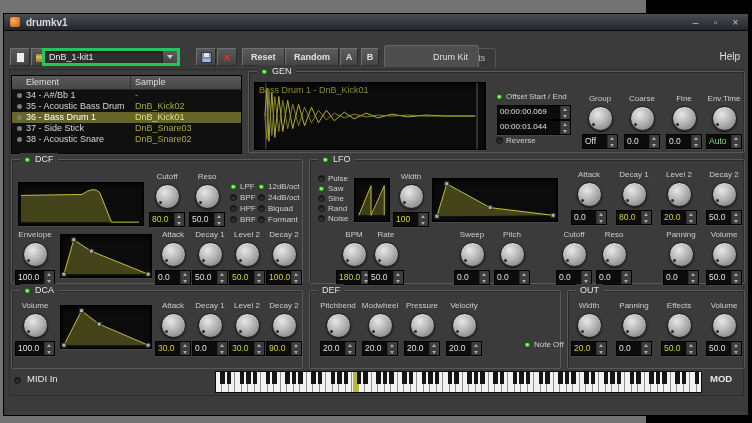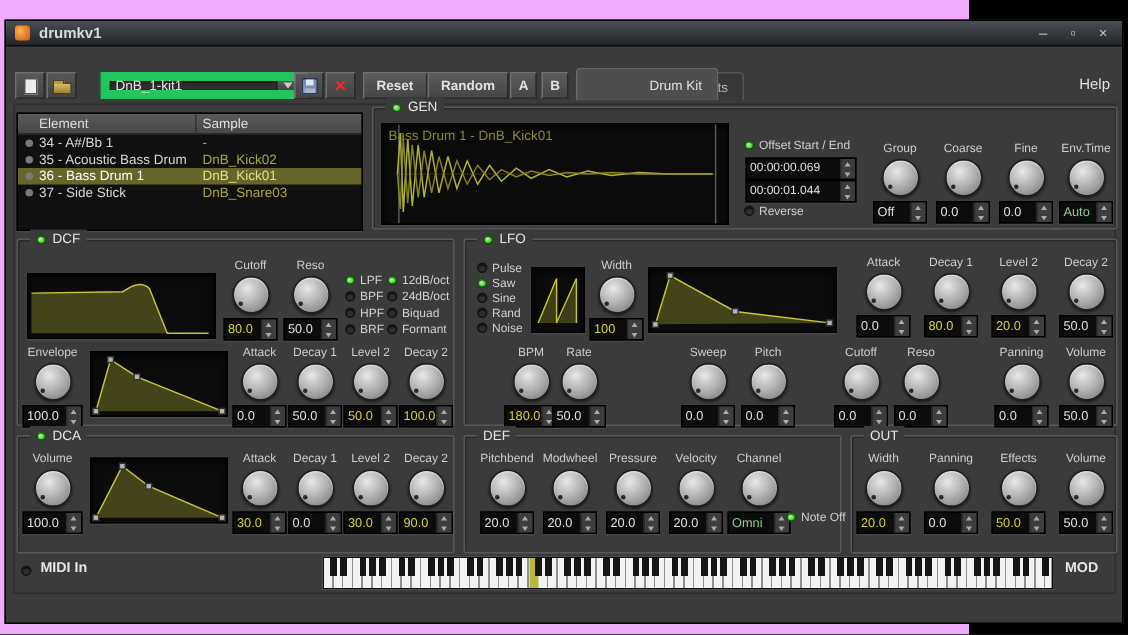--- a/index.html
+++ b/index.html
@@ -1,17 +1,17 @@
 <!DOCTYPE html>
 <html><head>
 <meta charset="utf-8">
 <style>
   html,body{margin:0;padding:0;background:#000;width:752px;height:423px;overflow:hidden;
     font-family:"Liberation Sans", sans-serif;-webkit-font-smoothing:antialiased;}
-  #screen{position:relative;width:646px;height:423px;background:#f0abfc;}
+  #screen{position:relative;width:646px;height:423px;background:#737373;}
   .win{position:absolute;left:3px;top:13px;width:746px;height:403px;background:#3b3b3b;border:1px solid #000;box-sizing:border-box;}
 
   
   .titlebar{position:absolute;left:0;top:0;width:100%;height:17px;background:linear-gradient(#4a4e55,#23252a);
     border-bottom:1px solid #0a0a0a;display:flex;align-items:center;padding:0 6px;box-sizing:border-box;gap:6px;}
   .appicon{width:10px;height:10px;border-radius:2px;background:radial-gradient(circle at 35% 35%, #ffb050, #c85a10);flex:none;}
   .wtitle{font-size:10px;font-weight:bold;color:#d6d9de;}
   .wbtns{margin-left:auto;display:flex;gap:7px;}
   .wbtn{width:13px;height:13px;text-align:center;line-height:13px;font-size:10px;color:#c3c6cb;}
   .wbtn-min::after{content:"–";}
@@ -25,21 +25,21 @@
   .ico-new{width:9px;height:11px;background:#ececec;border:1px solid #555;box-sizing:border-box;}
   .ico-open{width:13px;height:8px;background:linear-gradient(#d8bc62,#9c8130);border:1px solid #443;position:relative;margin-top:3px;box-sizing:border-box;}
   .ico-open::before{content:"";position:absolute;left:-1px;top:-3px;width:6px;height:2px;background:#b49a40;border:1px solid #443;border-bottom:none;}
   .ico-save{width:11px;height:11px;background:#7d8fb0;border:1px solid #2c3650;position:relative;box-sizing:border-box;}
   .ico-save::before{content:"";position:absolute;left:2px;top:0;width:5px;height:4px;background:#dfe4ee;}
   .ico-save::after{content:"";position:absolute;left:1px;bottom:0;width:7px;height:3px;background:#aab6cc;}
   .ico-x::after{content:"×";color:#e03030;font-weight:bold;font-size:13px;line-height:1;}
   .tbtn{position:absolute;height:18px;background:linear-gradient(#5c5c5c,#454545);border:1px solid #2a2a2a;
     border-top-color:#707070;border-left-color:#707070;color:#e2e2e2;font-size:9px;display:flex;align-items:center;
     justify-content:center;padding:0 8px;box-sizing:border-box;font-weight:bold;}
-  .combo{position:absolute;left:63px;top:34px;width:138px;height:18px;background:#2e2e2e;border:6px solid #22c55e;
+  .combo{position:absolute;left:38px;top:34px;width:138px;height:18px;background:#2e2e2e;border:3px solid #22c55e;
     box-shadow:inset 0 1px 2px rgba(0,0,0,.6);display:flex;align-items:center;box-sizing:border-box;}
   .cval{flex:1;font-size:9px;color:#e8e8e8;padding-left:4px;white-space:nowrap;overflow:hidden;}
   .cbtn{width:14px;height:100%;background:linear-gradient(#5c5c5c,#454545);border-left:1px solid #222;
     display:flex;align-items:center;justify-content:center;flex:none;}
   .cbtn::after{content:"";border-left:3px solid transparent;border-right:3px solid transparent;border-top:4px solid #ccc;}
   .tab{position:absolute;display:flex;align-items:center;padding:0 10px;font-size:9px;color:#e0e0e0;
     border:1px solid #666;border-bottom:none;border-radius:3px 3px 0 0;box-sizing:border-box;}
   .tab.active{top:31px;height:22px;background:#4e4e4e;z-index:3;padding-left:48px;}
   .tab.inactive{top:34px;height:19px;background:#383838;color:#b8b8b8;border-color:#555;}
   .helpmenu{position:absolute;right:8px;top:37px;font-size:10px;color:#e0e0e0;}
@@ -97,21 +97,21 @@
   .spin.w .val{font-size:8px;letter-spacing:0;}
   .val.hl{color:#d6d23c;}
   .val.green{color:#8ed08e;}
   .arr{width:9px;border-left:1px solid #2a2a2a;background:#3d3d3d;display:flex;flex-direction:column;flex:none;}
   .arr i{flex:1;position:relative;display:block;}
   .arr i.u::after{content:"";position:absolute;left:1.5px;top:1.5px;border-left:2.5px solid transparent;border-right:2.5px solid transparent;border-bottom:3px solid #aaa;}
   .arr i.d::after{content:"";position:absolute;left:1.5px;bottom:1.5px;border-left:2.5px solid transparent;border-right:2.5px solid transparent;border-top:3px solid #aaa;}
 
   
   .sled{position:absolute;left:10px;top:363px;}
-  .midilab{position:absolute;left:23px;top:359px;font-size:9.5px;font-weight:700;color:#e6e6e6;}
+  .midilab{position:absolute;left:23px;top:359px;font-size:9.5px;font-weight:400;color:#e6e6e6;}
   .modlab{position:absolute;left:706px;top:359px;font-size:9.5px;font-weight:600;color:#e6e6e6;}
   .keyboard{position:absolute;left:211px;top:357px;width:487px;height:22px;border:1px solid #0a0a0a;box-sizing:border-box;background:#f0f0f0;overflow:hidden;}
   .white-keys{position:absolute;left:0;top:0;right:0;bottom:0;
     background:repeating-linear-gradient(90deg,#f2f2f2 0 5.5px,#8f8f8f 5.5px 6.5px);}
   .key-highlight{position:absolute;left:137px;top:0;width:6px;height:100%;background:#b8b83a;}
   .black-keys{position:absolute;left:0;top:0;width:100%;height:62%;
     background:repeating-linear-gradient(90deg,
       transparent 0 4.25px,   #151515 4.25px 8.75px,
       transparent 8.75px 10.75px, #151515 10.75px 15.25px,
       transparent 15.25px 23.75px, #151515 23.75px 28.25px,
@@ -179,20 +179,25 @@
     <div class="el-row selected">
       <span class="el-ico"></span>
       <span class="el-name">36 - Bass Drum 1</span>
       <span class="el-sample">DnB_Kick01</span>
     </div>
     <div class="el-row">
       <span class="el-ico"></span>
       <span class="el-name">37 - Side Stick</span>
       <span class="el-sample">DnB_Snare03</span>
     </div>
+    <div class="el-row">
+      <span class="el-ico"></span>
+      <span class="el-name">38 - Acoustic Snare</span>
+      <span class="el-sample">DnB_Snare02</span>
+    </div>
   </div>
 
   <div class="gbox" style="left:244px;top:57px;width:497px;height:82px">
     <div class="gtitle">
       <span class="led on"></span>
       <span>GEN</span>
     </div>
     <div class="disp" style="left:5px;top:10px;width:232px;height:68px">
       <svg viewBox="0 0 232 68" preserveAspectRatio="none">
         <line x1="11" y1="0" x2="11" y2="68" stroke="#5a5a5a" stroke-width="1"></line>
@@ -706,31 +711,20 @@
       <div class="klab">Velocity</div>
       <div class="knob"></div>
       <div class="spin">
         <span class="val">20.0</span>
         <span class="arr">
               <i class="u"></i>
               <i class="d"></i>
             </span>
       </div>
     </div>
-    <div class="kcol wide" style="left:174px;top:10px">
-      <div class="klab">Channel</div>
-      <div class="knob"></div>
-      <div class="spin ch">
-        <span class="val green">Omni</span>
-        <span class="arr">
-              <i class="u"></i>
-              <i class="d"></i>
-            </span>
-      </div>
-    </div>
     <div class="check" style="left:214px;top:48px">
       <span class="led on"></span>
       <span>Note Off</span>
     </div>
   </div>
 
   <div class="gbox" style="left:563px;top:276px;width:178px;height:79px">
     <div class="gtitle">
       <span>OUT</span>
     </div>

